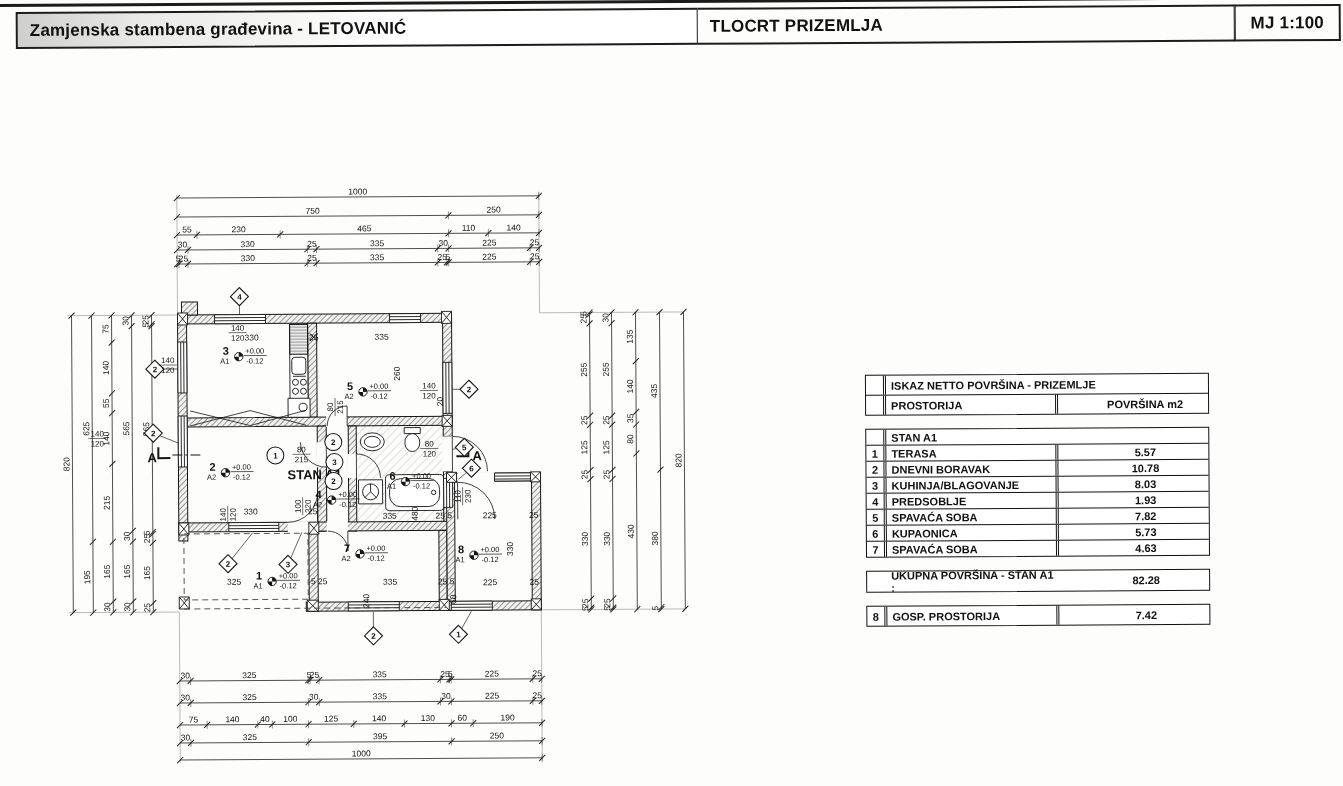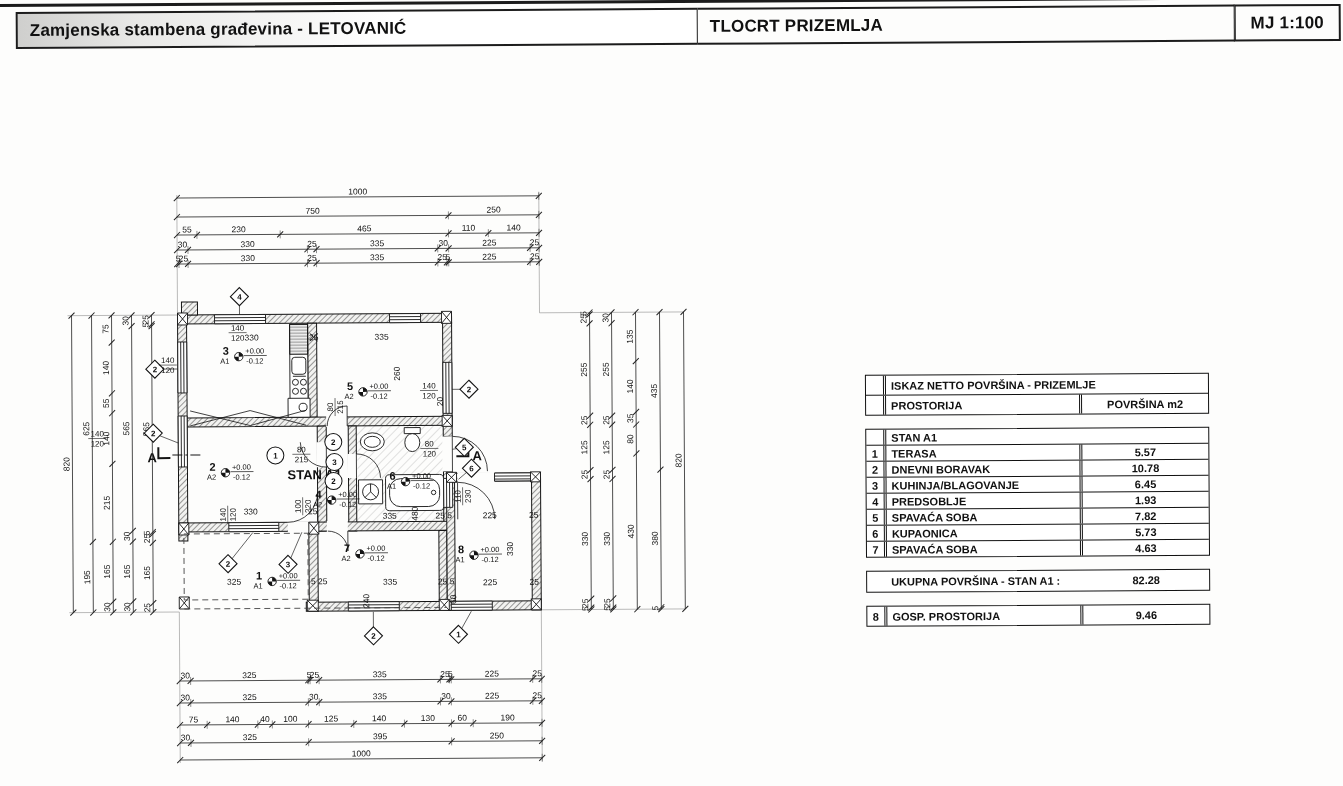--- a/index.html
+++ b/index.html
@@ -14,21 +14,21 @@
   #hc2{width:537px;padding-left:12px;border-left:none;}
   #hc3{width:106px;border-left:1px solid #1c1c1c;border-right:2px solid #1c1c1c;justify-content:center;padding:4px 4px;}
   
   #tbl{position:absolute;left:865px;top:376px;width:344px;font-size:11px;font-weight:bold;}
   .tbox{border:1.5px solid #111;box-sizing:border-box;background:#fff;}
   .trow{display:flex;align-items:center;box-sizing:border-box;}
   .trow+.trow{border-top:1px solid #111;}
   .c-num{width:17px;text-align:center;flex:none;align-self:stretch;display:flex;align-items:center;justify-content:center;}
   .c-name{flex:1;padding:2px 5px;border-left:3px double #111;align-self:stretch;display:flex;align-items:center;}
   .c-area{width:126px;flex:none;text-align:center;border-left:3px double #111;align-self:stretch;
-    display:flex;align-items:center;justify-content:center;}
+    display:flex;align-items:center;justify-content:center;padding-left:24px;}
   .noleft{border-left:none;}
   .gap{height:13px;}
   svg{position:absolute;left:0;top:0;}
   svg text{font-family:"Liberation Sans",sans-serif;fill:#111;}
 </style>
 </head>
 <body>
 
 <div id="scan">
   <div id="topedge"></div>
@@ -884,21 +884,21 @@
         <div class="c-area">5.57</div>
       </div>
       <div class="trow" style="height:16px">
         <div class="c-num">2</div>
         <div class="c-name">DNEVNI BORAVAK</div>
         <div class="c-area">10.78</div>
       </div>
       <div class="trow" style="height:16px">
         <div class="c-num">3</div>
         <div class="c-name">KUHINJA/BLAGOVANJE</div>
-        <div class="c-area">6.45</div>
+        <div class="c-area">8.03</div>
       </div>
       <div class="trow" style="height:16px">
         <div class="c-num">4</div>
         <div class="c-name">PREDSOBLJE</div>
         <div class="c-area">1.93</div>
       </div>
       <div class="trow" style="height:16px">
         <div class="c-num">5</div>
         <div class="c-name">SPAVAĆA SOBA</div>
         <div class="c-area">7.82</div>
@@ -919,17 +919,17 @@
       <div class="trow" style="height:20px">
         <div class="c-name noleft" style="padding-left:24px">UKUPNA POVRŠINA - STAN A1 :</div>
         <div class="c-area noleft">82.28</div>
       </div>
     </div>
     <div class="gap"></div>
     <div class="tbox">
       <div class="trow" style="height:19px">
         <div class="c-num">8</div>
         <div class="c-name">GOSP. PROSTORIJA</div>
-        <div class="c-area">9.46</div>
+        <div class="c-area">7.42</div>
       </div>
     </div>
   </div>
 </div>
 
 </body></html>

